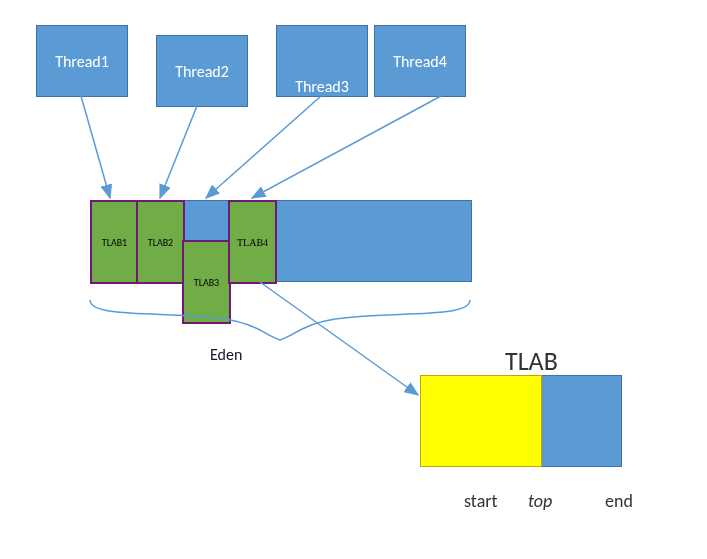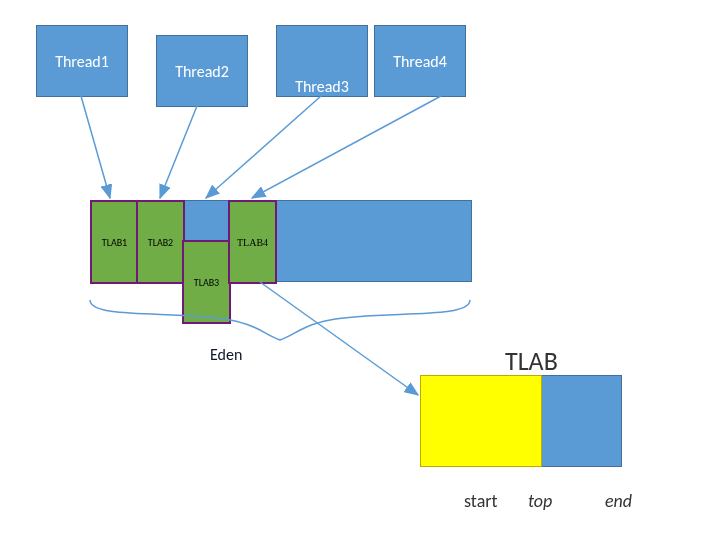--- a/index.html
+++ b/index.html
@@ -124,21 +124,21 @@
 </div>
 
 <div class="eden-label">Eden</div>
 
 <div class="tlab-title">TLAB</div>
 <div class="tlab-detail"></div>
 <div class="tlab-used"></div>
 
 <div class="marker-label" style="left:420px;margin-left:44px;">start</div>
 <div class="marker-label" style="left:528px;font-style:italic;">top</div>
-<div class="marker-label" style="left:605px;font-style:italic;">end</div>
+<div class="marker-label" style="left:605px;">end</div>
 
 <svg class="overlay">
   <defs>
     <marker id="arrowhead" markerWidth="10" markerHeight="8" refX="9" refY="4" orient="auto">
       <polygon points="0 0, 10 4, 0 8" fill="#5b9bd5"></polygon>
     </marker>
   </defs>
 
   <line x1="81" y1="96" x2="110" y2="198" stroke="#5b9bd5" stroke-width="1.5" marker-end="url(#arrowhead)"></line>
 

